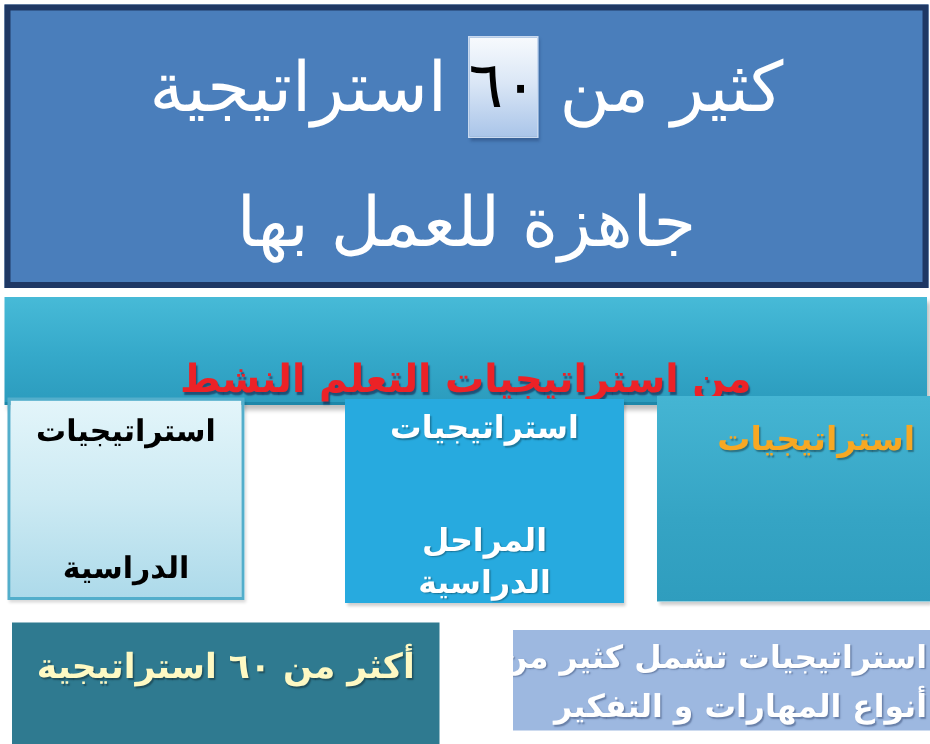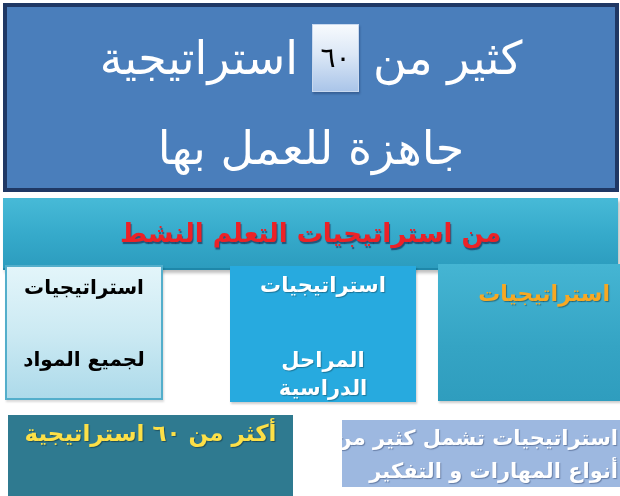--- a/index.html
+++ b/index.html
@@ -39,34 +39,34 @@
   .num-chip {
     display: inline-flex;
     align-items: center;
     justify-content: center;
     width: 47px; height: 68px;
     background: linear-gradient(#f7fafd 0%, #dbe7f6 45%, #aac5e9 100%);
     border: 1px solid #c9d9ef;
     box-shadow: 1px 2px 2px rgba(20,40,80,0.35);
     color: #000000;
     font-family: "DejaVu Serif", "DejaVu Sans", serif;
-    font-size: 28px;
+    font-size: 43px;
     line-height: 1;
   }
 
   
   .banner {
     position: absolute;
     left: 3px; top: 198px;
     width: 615px; height: 72px;
     background: linear-gradient(#47BAD7 0%, #35A9CA 55%, #2C9CBE 100%);
     border-bottom: 2px solid #1E87A9;
     box-shadow: 2px 3px 3px rgba(0,0,0,0.25);
     display: flex;
-    align-items: center;
+    align-items: flex-end;
     justify-content: center;
   }
   .banner-text {
     color: #EC2227;
     font-weight: bold;
     font-size: 26px;
     white-space: nowrap;
     text-shadow: 1px 2px 1px rgba(20,30,70,0.6);
   }
 
@@ -116,25 +116,25 @@
     line-height: 1.2;
     box-shadow: 1px 2px 2px rgba(0,0,0,0.15);
   }
 
   
   .bottom-count {
     position: absolute;
     left: 8px; top: 415px;
     width: 285px; height: 81px;
     background: #2F7A90;
-    color: #fde047;
+    color: #fef9c3;
     font-weight: bold;
     font-size: 23px;
     text-align: center;
-    padding-top: 5px;
+    padding-top: 17px;
     white-space: nowrap;
     overflow: hidden;
     text-shadow: 1px 1px 1px rgba(0,0,0,0.35);
   }
   .bottom-skills {
     position: absolute;
     right: 0; top: 420px;
     width: 278px; height: 67px;
     background: #9DB8E0;
     color: #ffffff;
@@ -172,21 +172,20 @@
     <span>استراتيجيات</span>
   </div>
 
   <div class="card card-comprehensive">
     <span>استراتيجيات</span>
     <span>المراحل الدراسية</span>
   </div>
 
   <div class="card card-subjects">
     <span>استراتيجيات</span>
-    <span>لجميع المواد</span>
     <span>الدراسية</span>
   </div>
 
   <div class="bottom-count">أكثر من ٦٠ استراتيجية</div>
 
   <div class="bottom-skills">
     <div>استراتيجيات تشمل كثير من</div>
     <div>أنواع المهارات و التفكير</div>
   </div>
 

